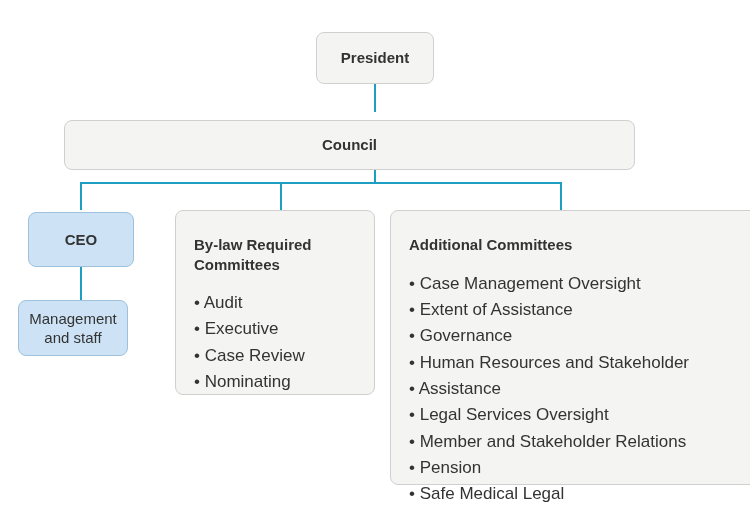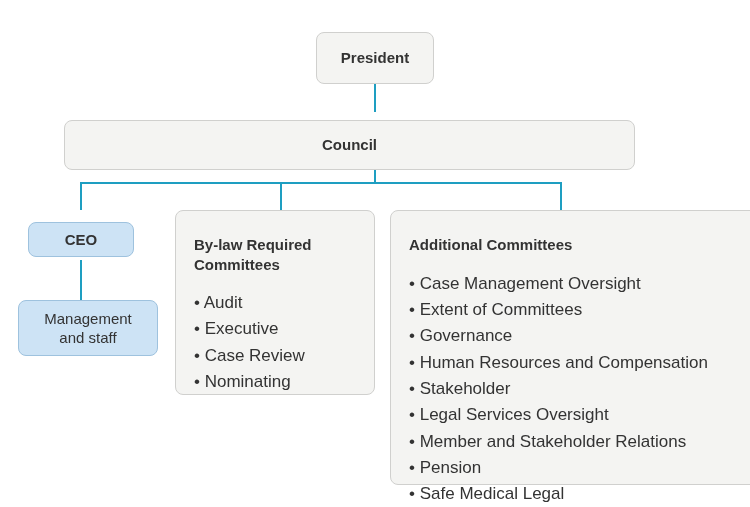--- a/index.html
+++ b/index.html
@@ -72,45 +72,45 @@
 <div class="connector" style="left:80px; top:260px; width:2px; height:40px;"></div>
 
 <div class="node center-label" style="left:316px; top:32px; width:118px; height:52px;">
   <span>President</span>
 </div>
 
 <div class="node center-label" style="left:18px; top:120px; width:571px; height:50px;margin-left:46px;">
   <span>Council</span>
 </div>
 
-<div class="node blue center-label" style="left:28px; top:222px; width:106px; height:35px;">
+<div class="node blue center-label" style="left:28px; top:212px; width:106px; height:55px;">
   <span>CEO</span>
 </div>
 
-<div class="node blue center-label" style="left:18px; top:300px; width:140px; height:56px; white-space:pre-line; font-weight:normal;">
+<div class="node blue center-label" style="left:18px; top:300px; width:110px; height:56px; white-space:pre-line; font-weight:normal;">
   <span style="font-weight:normal;">Management
 and staff</span>
 </div>
 
 <div class="node panel" style="left:175px; top:210px; width:200px; height:185px;">
   <div class="panel-title">By-law Required Committees</div>
   <div class="bullet-list" id="bylaw-list">
       <div class="bullet-row">Audit</div>
       <div class="bullet-row">Executive</div>
       <div class="bullet-row">Case Review</div>
       <div class="bullet-row">Nominating</div>
     </div>
 </div>
 
 <div class="node panel" style="left:390px; top:210px; width:380px; height:275px;">
   <div class="panel-title">Additional Committees</div>
   <div class="bullet-list" id="additional-list">
       <div class="bullet-row">Case Management Oversight</div>
-      <div class="bullet-row">Extent of Committees</div>
+      <div class="bullet-row">Extent of Assistance</div>
       <div class="bullet-row">Governance</div>
-      <div class="bullet-row">Human Resources and Compensation</div>
-      <div class="bullet-row">Stakeholder</div>
+      <div class="bullet-row">Human Resources and Stakeholder</div>
+      <div class="bullet-row">Assistance</div>
       <div class="bullet-row">Legal Services Oversight</div>
       <div class="bullet-row">Member and Stakeholder Relations</div>
       <div class="bullet-row">Pension</div>
       <div class="bullet-row">Safe Medical Legal</div>
     </div>
 </div>
 
 </body></html>

